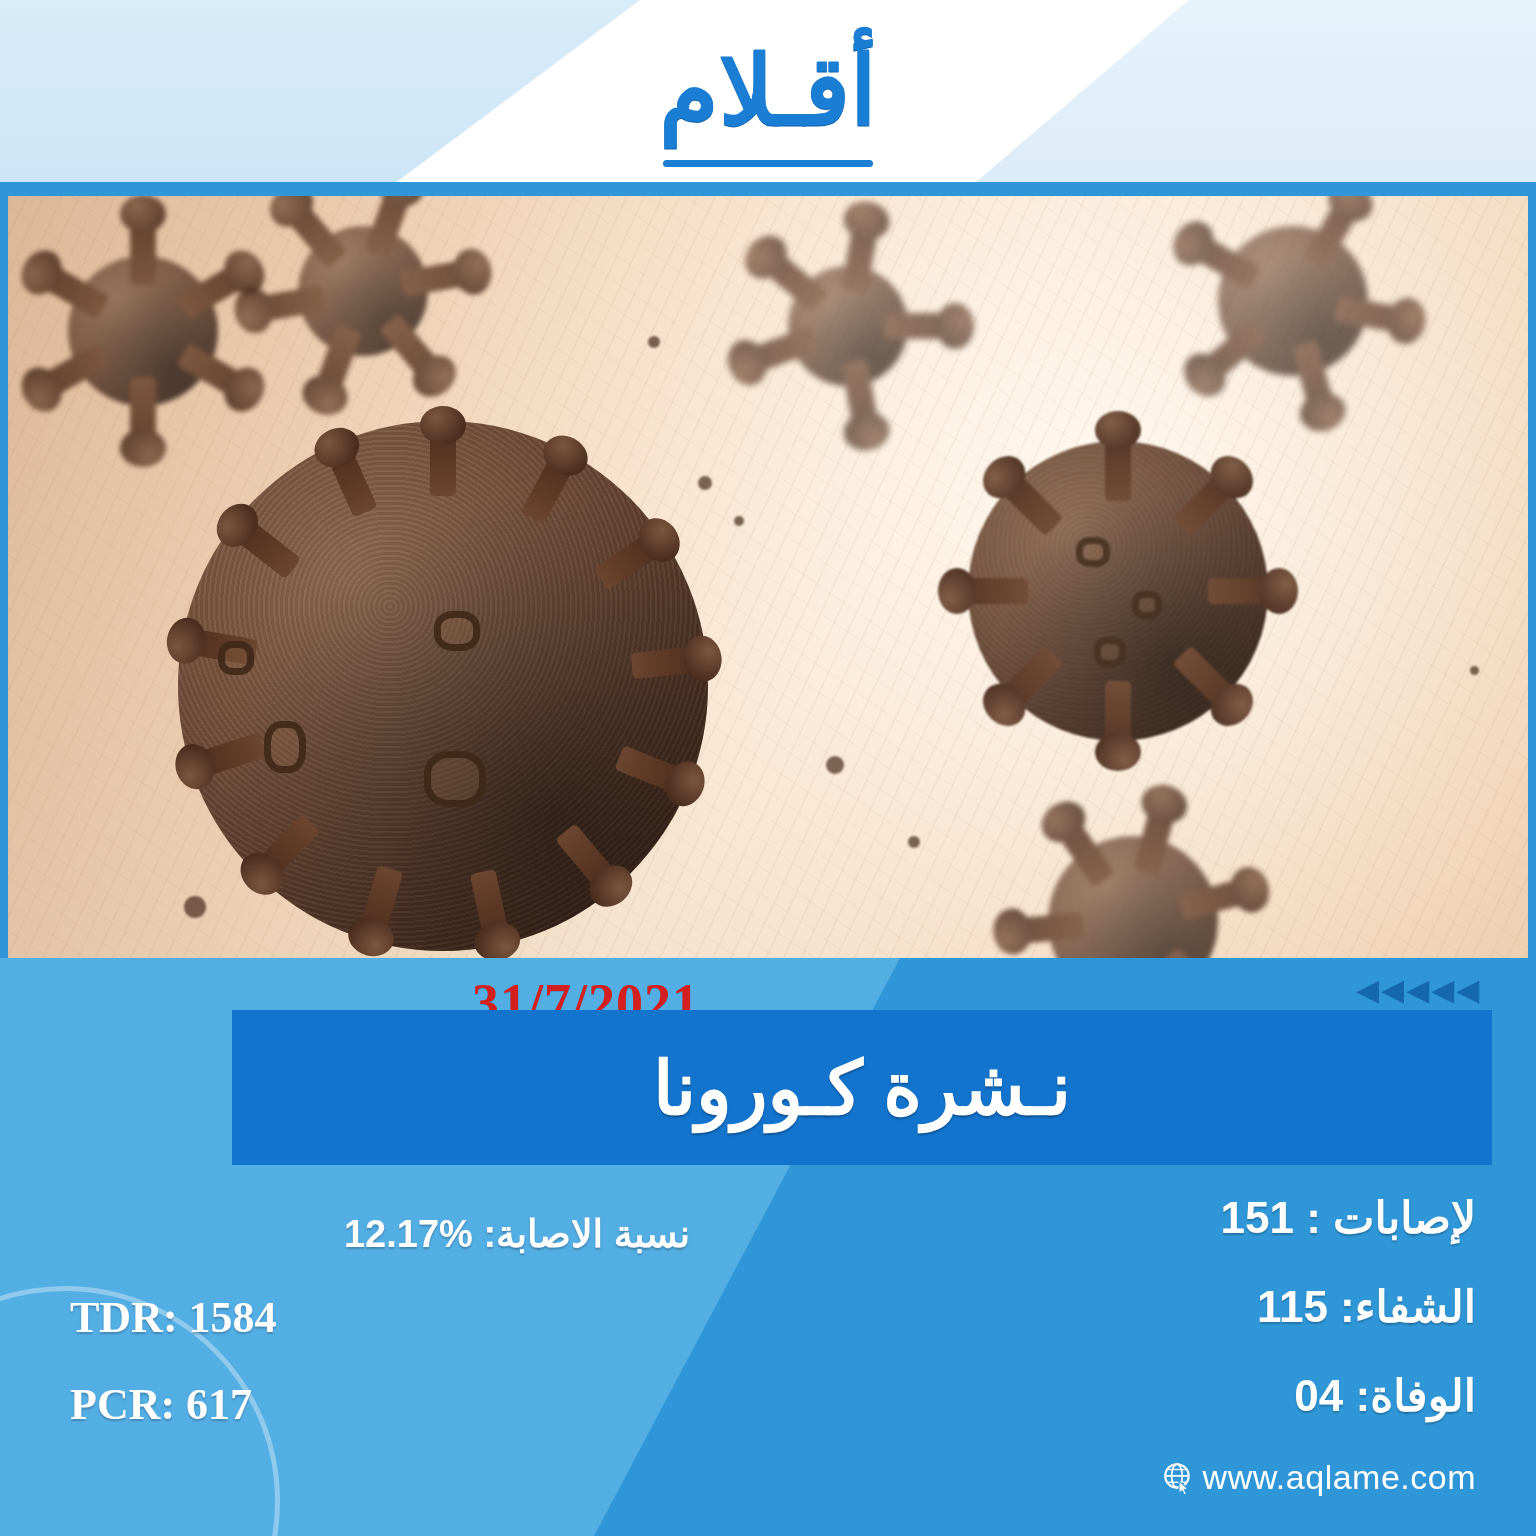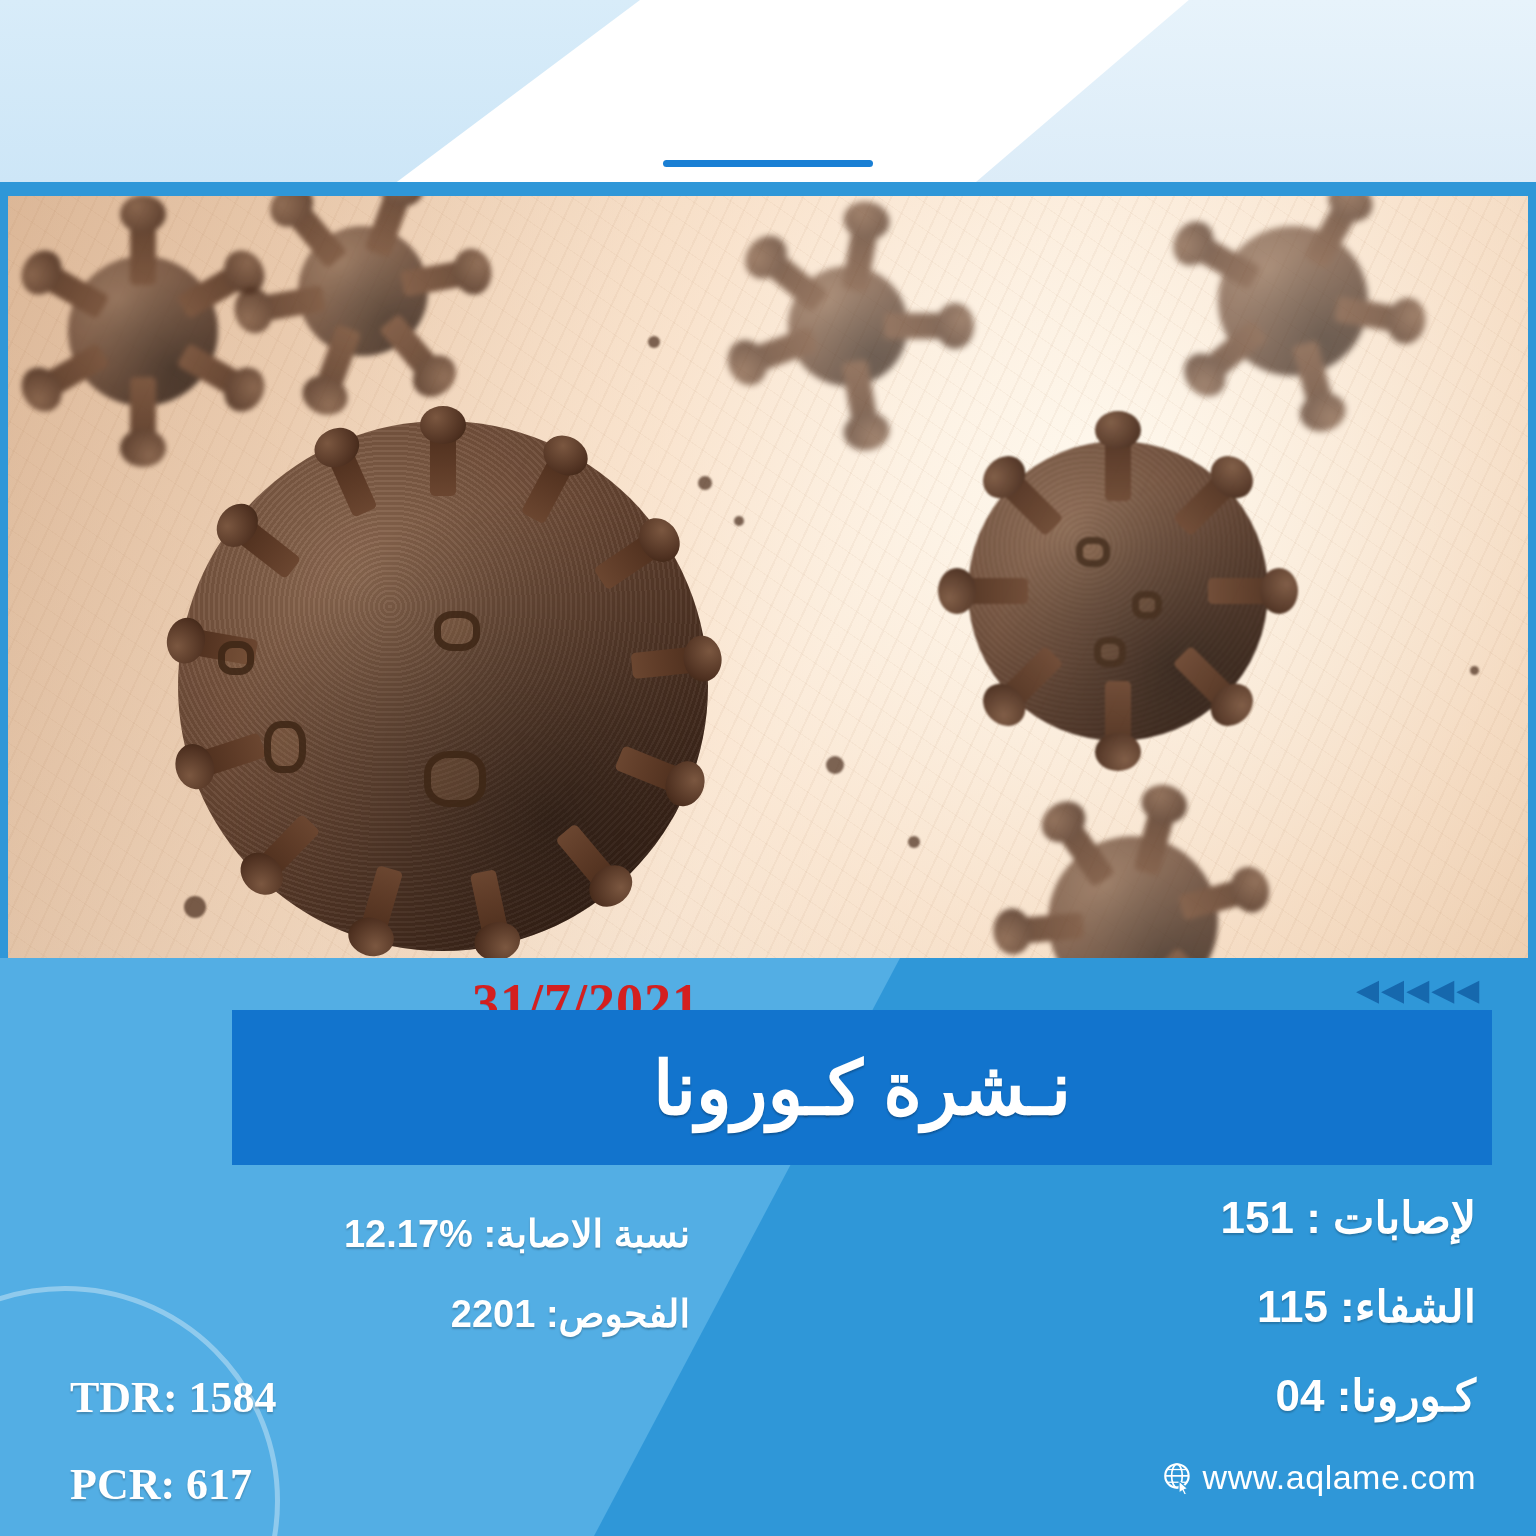--- a/index.html
+++ b/index.html
@@ -241,20 +241,21 @@
   .globe { width: 34px; height: 34px; }
 </style>
 </head>
 <body>
 
 <div class="poster">
 
   <div class="header">
     <div class="header-left-wedge"></div>
     <div class="header-right-wedge"></div>
+    <div class="logo">أقـلام</div>
     <div class="logo-underline"></div>
   </div>
   <div class="header-rule"></div>
 
   <div class="photo">
     <div class="photo-bg"></div>
 
     <div class="virion v-b">
         <div class="body-tex"></div>
       <div class="spike" style="transform:translate(-50%,-100%) rotate(0deg) translateY(-46px)"></div>
@@ -363,33 +364,29 @@
   <div class="stats-right">
     <div class="row">
       <span>لإصابات :</span>
       <span class="num">151</span>
     </div>
     <div class="row">
       <span>الشفاء:</span>
       <span class="num">115</span>
     </div>
     <div class="row">
-      <span>كـورونا:</span>
+      <span>الوفاة:</span>
       <span class="num">04</span>
     </div>
   </div>
 
   <div class="stats-left">
     <div class="row">
       <span>نسبة الاصابة:</span>
       <span>%12.17</span>
-    </div>
-    <div class="row">
-      <span>الفحوص:</span>
-      <span>2201</span>
     </div>
     <div class="row ltr">
       <span>TDR:</span>
       <span>1584</span>
     </div>
     <div class="row ltr">
       <span>PCR:</span>
       <span>617</span>
     </div>
   </div>

